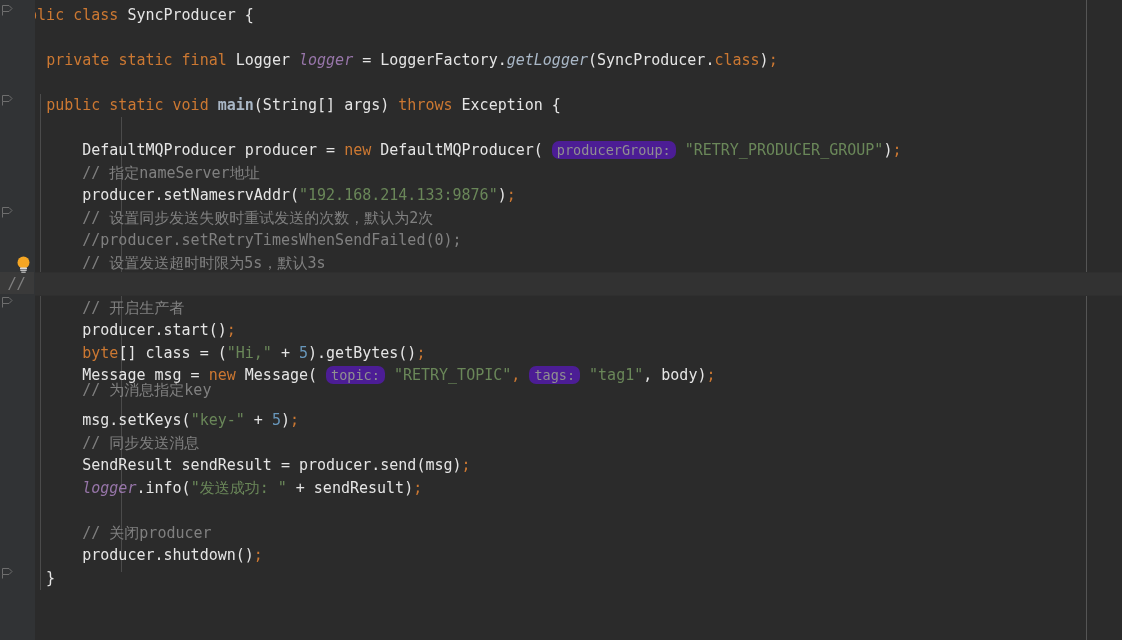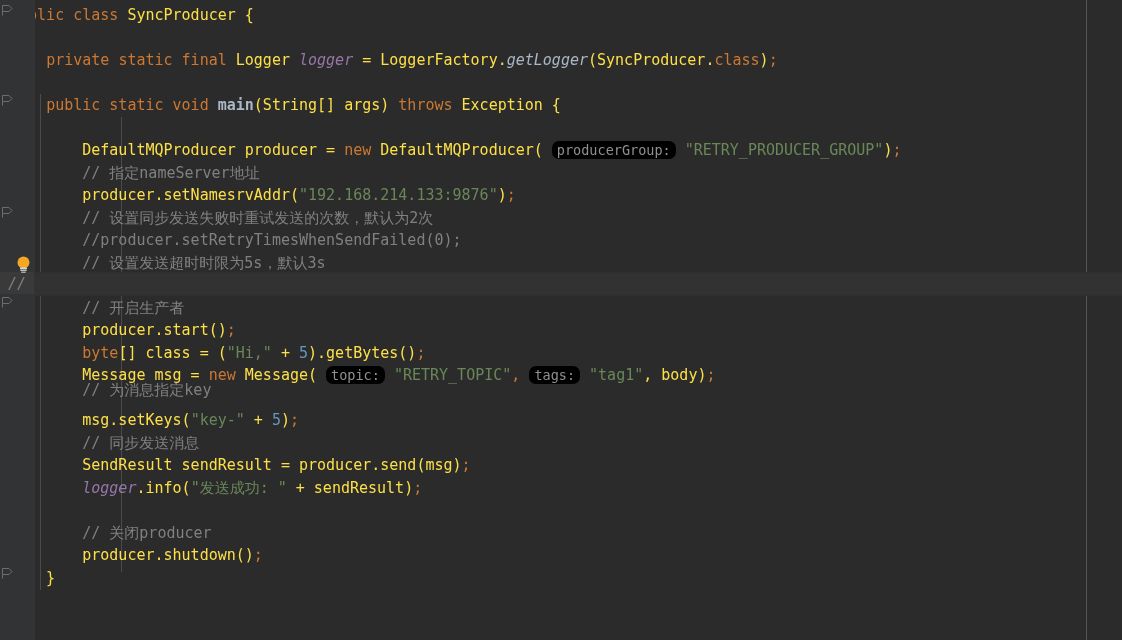--- a/index.html
+++ b/index.html
@@ -92,31 +92,31 @@
   }
   #margin-guide {
     position: absolute;
     left: 1086px; top: 0;
     width: 1px; height: 640px;
     background: #555555;
     z-index: 1;
   }
   
   .kw   { color: #cc7832; }
-  .pln  { color: #fde047; }
+  .pln  { color: #e5e5e5; }
   .str  { color: #6a8759; }
   .num  { color: #6897bb; }
   .cmt  { color: #808080; }
   .fld  { color: #9876aa; font-style: italic; }
   .mthi { color: #a9b7c6; font-style: italic; }
   .sem  { color: #cc7832; }
   .bold { font-weight: bold; }
   .hint {
     color: #909090;
-    background: #000000;
+    background: #4c1d95;
     border-radius: 7px;
     padding: 1px 5px;
     font-size: 13.5px;
   }
 </style>
 </head>
 <body>
 
 <div id="editor">
 

